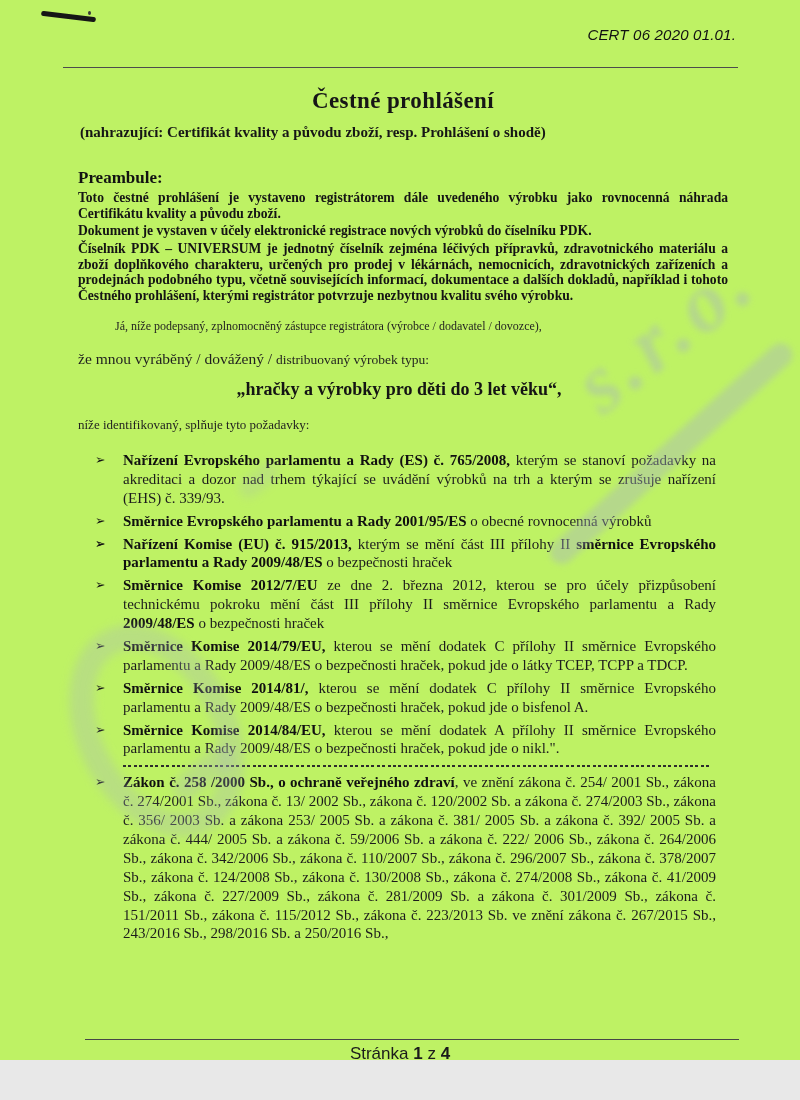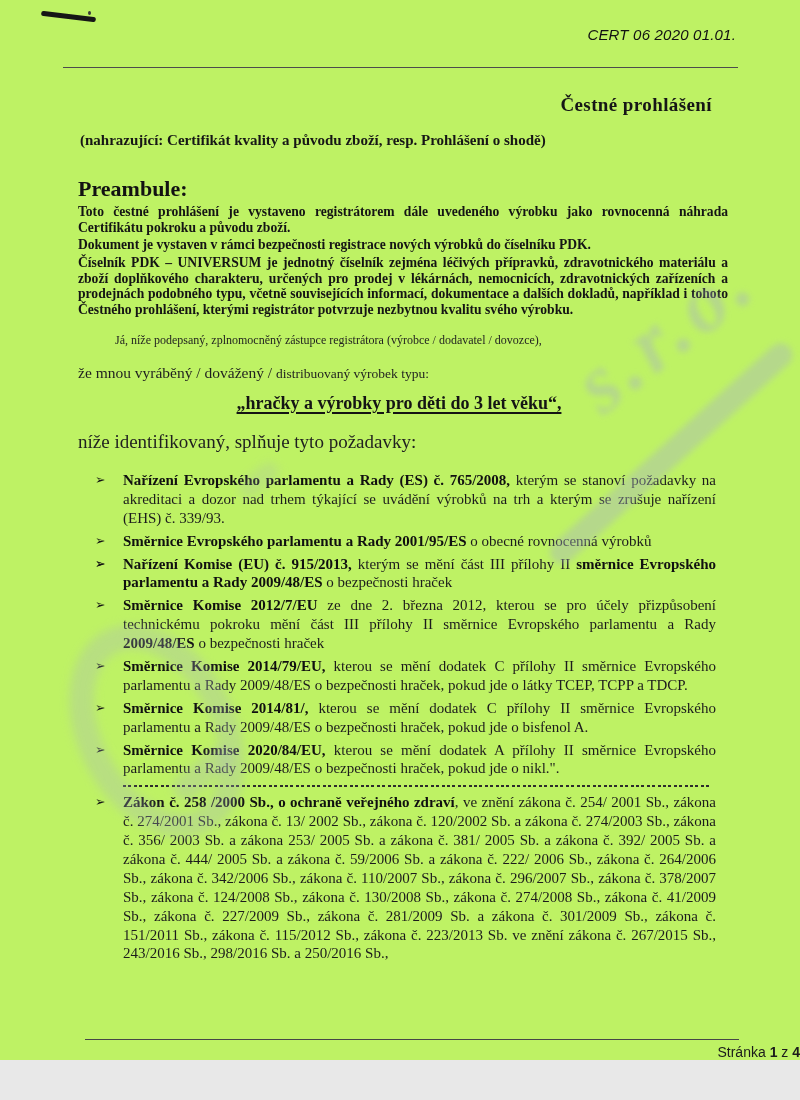--- a/index.html
+++ b/index.html
@@ -26,53 +26,53 @@
     font-family:"Liberation Sans","DejaVu Sans",sans-serif;
     font-style:italic;font-size:15px;color:#121212;letter-spacing:.2px;
   }
   .rule-top{
     position:absolute;top:67px;left:63px;right:62px;
     border-top:1.4px solid #4c4c4c;
   }
   
   .content{position:relative;z-index:1;padding:78px 72px 0 78px;}
   .title{
-    margin:16px;text-align:right;
-    font-size:19px;font-weight:bold;letter-spacing:.4px;color:#161616;
+    margin:10px;text-align:center;
+    font-size:23px;font-weight:bold;letter-spacing:.4px;color:#161616;
   }
   .subtitle{
     margin:3px 0 7px 2px;
     font-size:15px;font-weight:bold;color:#161616;
   }
   .pre-heading{
     margin:27px 0 2px 0;
-    font-size:22px;font-weight:bold;color:#121212;
+    font-size:17px;font-weight:bold;color:#121212;
   }
   .pre-par{
     margin:0 0 2px 0;
     font-size:13.6px;font-weight:bold;line-height:1.15;
     text-align:justify;color:#141414;
   }
   .intro{
     margin:16px 0 0 0;text-indent:37px;
     font-size:12px;line-height:1.3;
   }
   .verb{
     margin:15px 0 0 0;text-align:center;
     font-size:15.5px;font-weight:bold;letter-spacing:2px;color:#141414;
   }
   .lead{margin:15px 0 0 0;font-size:15.5px;}
   .lead .small{font-size:13.5px;}
   .product{
     margin:11px 8px 0 0;text-align:center;
     font-size:18px;font-weight:bold;color:#141414;
-    text-decoration:underline;text-underline-offset:3px;
+    text-underline-offset:3px;
     text-decoration-thickness:1.5px;
   }
-  .follow{margin:17px 0 0 0;font-size:19px;}
+  .follow{margin:17px 0 0 0;font-size:13px;}
   
   .req-list{margin-top:18px;}
   .req{
     position:relative;
     padding-left:45px;margin:0 12px 4px 0;
     font-size:15px;line-height:1.26;text-align:justify;color:#1c1c1c;
   }
   .req b{color:#101010;}
   .req .blt{
     position:absolute;left:17px;top:1px;
@@ -81,23 +81,23 @@
   .dash-sep{
     height:2px;margin:7px 16px 6px 45px;
     background:repeating-linear-gradient(to right,#2c2c2c 0 3px,transparent 3px 5.4px);
   }
   
   .rule-bottom{
     position:absolute;top:1039px;left:85px;right:61px;
     border-top:1.3px solid #474747;
   }
   .footer-text{
-    position:absolute;top:1044px;left:0;right:0;text-align:right;
+    position:absolute;top:1044px;left:0;right:0;text-align:center;
     font-family:"Liberation Sans","DejaVu Sans",sans-serif;
-    font-size:14px;color:#1b1b1b;
+    font-size:17px;color:#1b1b1b;
   }
   .footer-text b{font-weight:bold;}
   
   .wm{position:absolute;inset:0;z-index:2;pointer-events:none;}
   .wm-text{
     position:absolute;left:585px;top:345px;
     transform:rotate(-38deg);transform-origin:left center;
     font-family:"Liberation Serif",serif;font-style:italic;font-weight:bold;
     font-size:84px;letter-spacing:6px;
     color:rgba(168,177,197,0.42);filter:blur(3px);
@@ -134,38 +134,38 @@
   <div class="doc-code">CERT 06 2020 01.01.</div>
 
   <div class="rule-top"></div>
 
   <div class="content">
 
     <h1 class="title">Čestné prohlášení</h1>
     <p class="subtitle">(nahrazující: Certifikát kvality a původu zboží, resp. Prohlášení o shodě)</p>
 
     <p class="pre-heading">Preambule:</p>
-    <p class="pre-par">Toto čestné prohlášení je vystaveno registrátorem dále uvedeného výrobku jako rovnocenná náhrada Certifikátu pokroku a původu zboží.</p>
-    <p class="pre-par">Dokument je vystaven v rámci bezpečnosti registrace nových výrobků do číselníku PDK.</p>
+    <p class="pre-par">Toto čestné prohlášení je vystaveno registrátorem dále uvedeného výrobku jako rovnocenná náhrada Certifikátu kvality a původu zboží.</p>
+    <p class="pre-par">Dokument je vystaven v účely elektronické registrace nových výrobků do číselníku PDK.</p>
     <p class="pre-par">Číselník PDK – UNIVERSUM je jednotný číselník zejména léčivých přípravků, zdravotnického materiálu a zboží doplňkového charakteru, určených pro prodej v lékárnách, nemocnicích, zdravotnických zařízeních a prodejnách podobného typu, včetně souvisejících informací, dokumentace a dalších dokladů, například i tohoto Čestného prohlášení, kterými registrátor potvrzuje nezbytnou kvalitu svého výrobku.</p>
 
     <p class="intro">Já, níže podepsaný, zplnomocněný zástupce registrátora (výrobce / dodavatel / dovozce),</p>
     <p class="lead"><span>že mnou vyráběný / dovážený  / </span><span class="small">distribuovaný výrobek typu:</span></p>
     <p class="product">„hračky a výrobky pro děti do 3 let věku“,</p>
     <p class="follow">níže identifikovaný, splňuje tyto požadavky:</p>
 
     <div class="req-list">
       <div class="req"><span class="blt">➢</span><span><b>Nařízení Evropského parlamentu a Rady (ES) č. 765/2008,</b><span> kterým se stanoví požadavky na akreditaci a dozor nad trhem týkající se uvádění výrobků na trh a kterým se zrušuje nařízení (EHS) č. 339/93.</span></span></div>
       <div class="req"><span class="blt">➢</span><span><b>Směrnice Evropského parlamentu a Rady 2001/95/ES</b><span> o obecné rovnocenná výrobků</span></span></div>
       <div class="req"><span class="blt">➢</span></div>
       <div class="req"><span class="blt">➢</span><span><b>Nařízení Komise (EU) č. 915/2013,</b><span> kterým se mění část III přílohy II </span><b>směrnice Evropského parlamentu a Rady 2009/48/ES</b><span> o bezpečnosti hraček</span></span></div>
       <div class="req"><span class="blt">➢</span><span><b>Směrnice Komise 2012/7/EU</b><span> ze dne 2. března 2012, kterou se pro účely přizpůsobení technickému pokroku mění část III přílohy II směrnice Evropského parlamentu a Rady </span><b>2009/48/ES</b><span> o bezpečnosti hraček</span></span></div>
       <div class="req"><span class="blt">➢</span><span><b>Směrnice Komise 2014/79/EU,</b><span> kterou se mění dodatek C přílohy II směrnice Evropského parlamentu a Rady 2009/48/ES o bezpečnosti hraček, pokud jde o látky TCEP, TCPP a TDCP.</span></span></div>
       <div class="req"><span class="blt">➢</span><span><b>Směrnice Komise 2014/81/,</b><span> kterou se mění dodatek C přílohy II směrnice Evropského parlamentu a Rady 2009/48/ES o bezpečnosti hraček, pokud jde o bisfenol A.</span></span></div>
-      <div class="req"><span class="blt">➢</span><span><b>Směrnice Komise 2020/84/EU,</b><span> kterou se mění dodatek A přílohy II směrnice Evropského parlamentu a Rady 2009/48/ES o bezpečnosti hraček, pokud jde o nikl.".</span></span></div>
+      <div class="req"><span class="blt">➢</span><span><b>Směrnice Komise 2014/84/EU,</b><span> kterou se mění dodatek A přílohy II směrnice Evropského parlamentu a Rady 2009/48/ES o bezpečnosti hraček, pokud jde o nikl.".</span></span></div>
 
       <div class="dash-sep"></div>
 
       <div class="req"><span class="blt">➢</span><span><b>Zákon č. 258 /2000 Sb., o ochraně veřejného zdraví</b><span>, ve znění zákona č. 254/ 2001 Sb., zákona č. 274/2001 Sb., zákona č. 13/ 2002 Sb., zákona č. 120/2002 Sb. a zákona č. 274/2003 Sb., zákona č. 356/ 2003 Sb. a zákona 253/ 2005 Sb. a zákona č. 381/ 2005 Sb. a zákona č. 392/ 2005 Sb. a zákona č. 444/ 2005 Sb. a zákona č. 59/2006 Sb. a zákona č. 222/ 2006 Sb., zákona č. 264/2006 Sb., zákona č. 342/2006 Sb., zákona č. 110/2007 Sb., zákona č. 296/2007 Sb., zákona č. 378/2007 Sb., zákona č. 124/2008 Sb., zákona č. 130/2008 Sb., zákona č. 274/2008 Sb., zákona č. 41/2009 Sb., zákona č. 227/2009 Sb., zákona č. 281/2009 Sb. a zákona č. 301/2009 Sb., zákona č. 151/2011 Sb., zákona č. 115/2012 Sb., zákona č. 223/2013 Sb. ve znění zákona č. 267/2015 Sb., 243/2016 Sb., 298/2016 Sb. a 250/2016 Sb.,</span></span></div>
     </div>
 
   </div>
 
   <div class="rule-bottom"></div>
   <div class="footer-text"><span>Stránka</span>&nbsp;<b>1</b>&nbsp;<span>z</span>&nbsp;<b>4</b></div>

